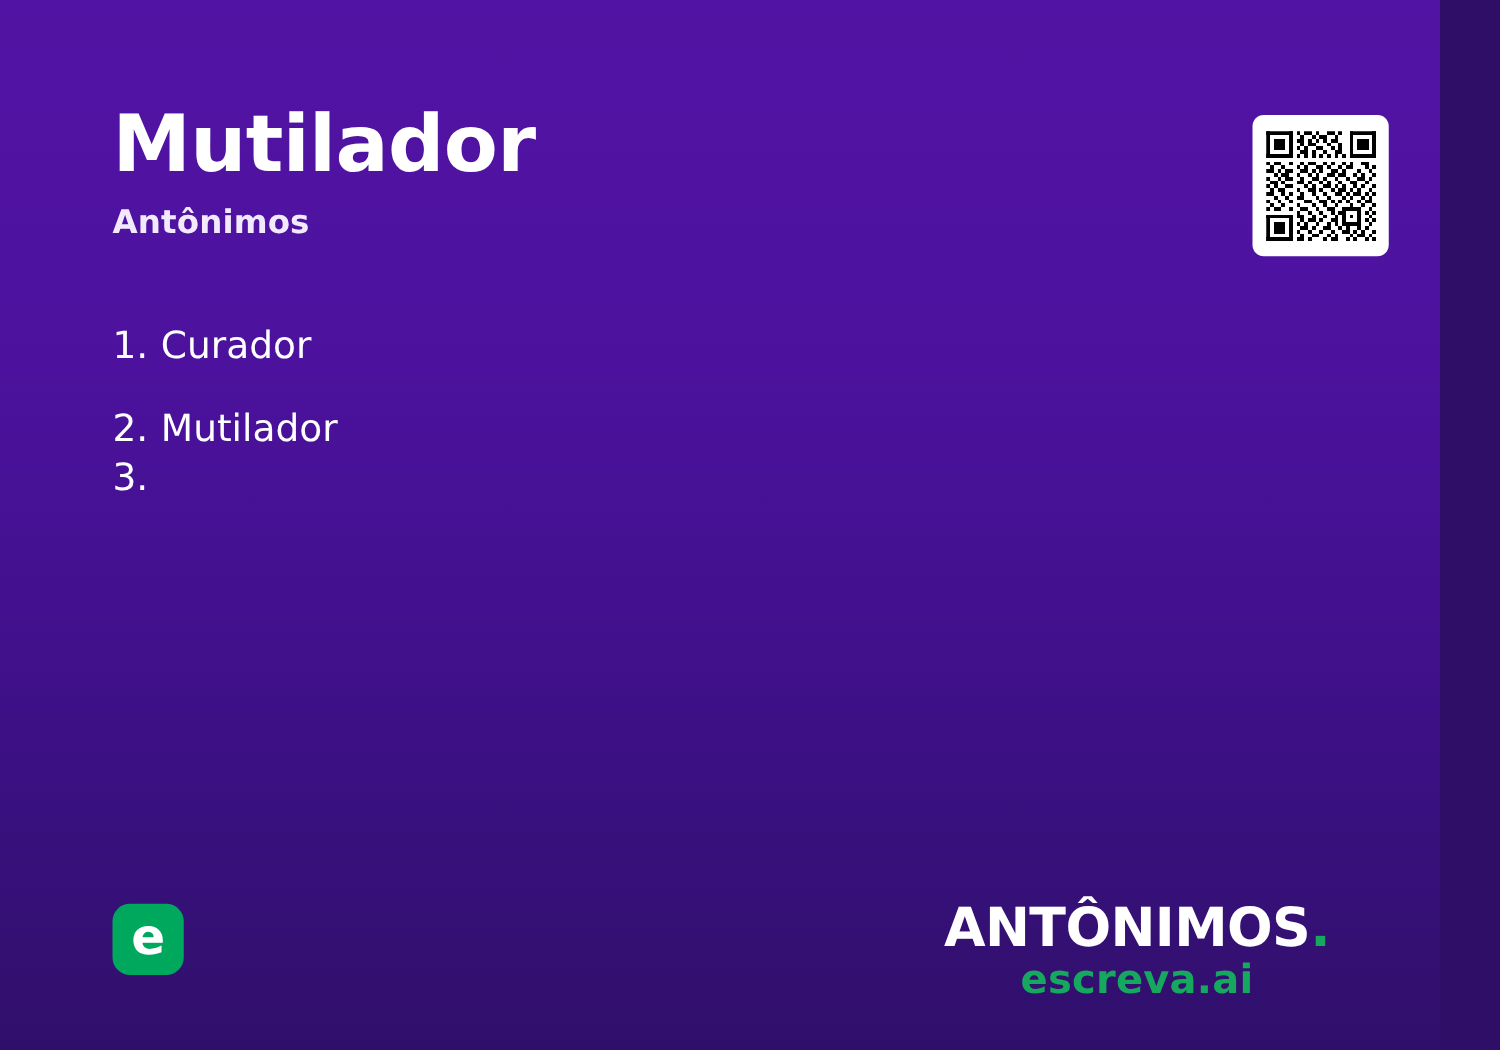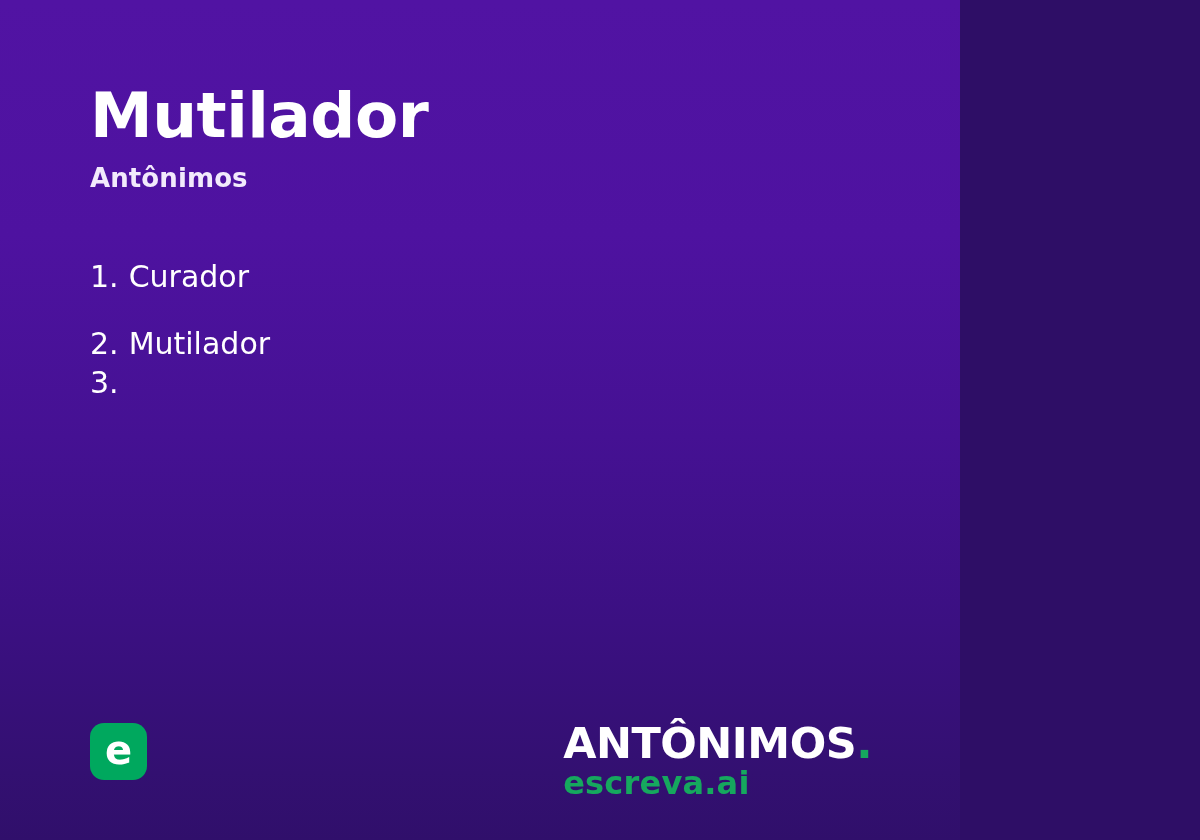--- a/index.html
+++ b/index.html
@@ -7,21 +7,21 @@
     margin: 0;
     padding: 0;
     background: #2e0e66;
   }
   body {
     font-family: "DejaVu Sans", sans-serif;
   }
 
   .card {
     position: relative;
-    width: 960px;
+    width: 1152px;
     height: 840px;
     overflow: hidden;
     background: linear-gradient(180deg,
         #5113a3 0%,
         #4e12a0 28%,
         #451193 52%,
         #3b1082 74%,
         #331071 92%,
         #300f6b 100%);
   }
@@ -118,21 +118,21 @@
     color: #ffffff;
     line-height: 1;
     margin-top: -3px;
   }
 
   
   .footer-logo {
     position: absolute;
     right: 88px;
     top: 722px;
-    text-align: left;
+    text-align: center;
     line-height: 1;
   }
   .footer-logo-main {
     font-size: 43px;
     font-weight: 700;
     color: #ffffff;
     letter-spacing: -0.5px;
     line-height: 1;
     white-space: nowrap;
   }

